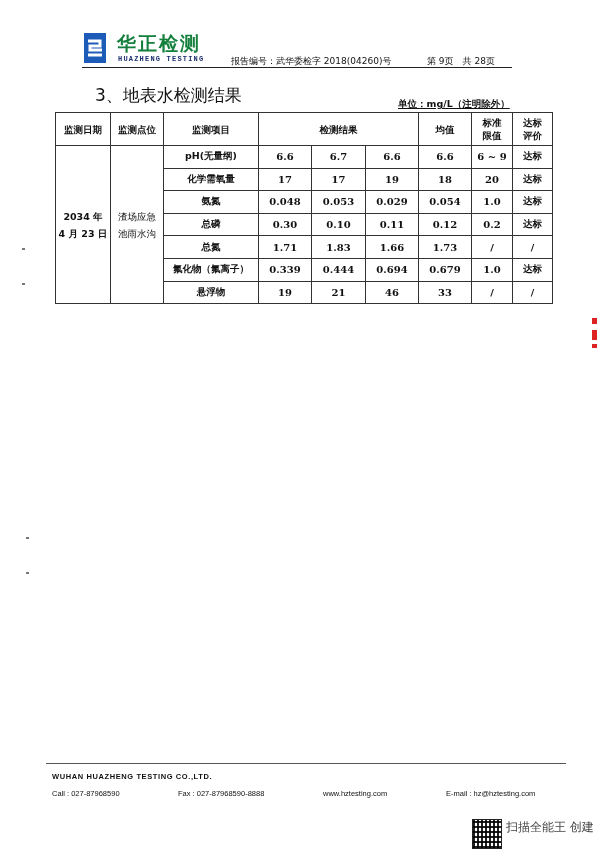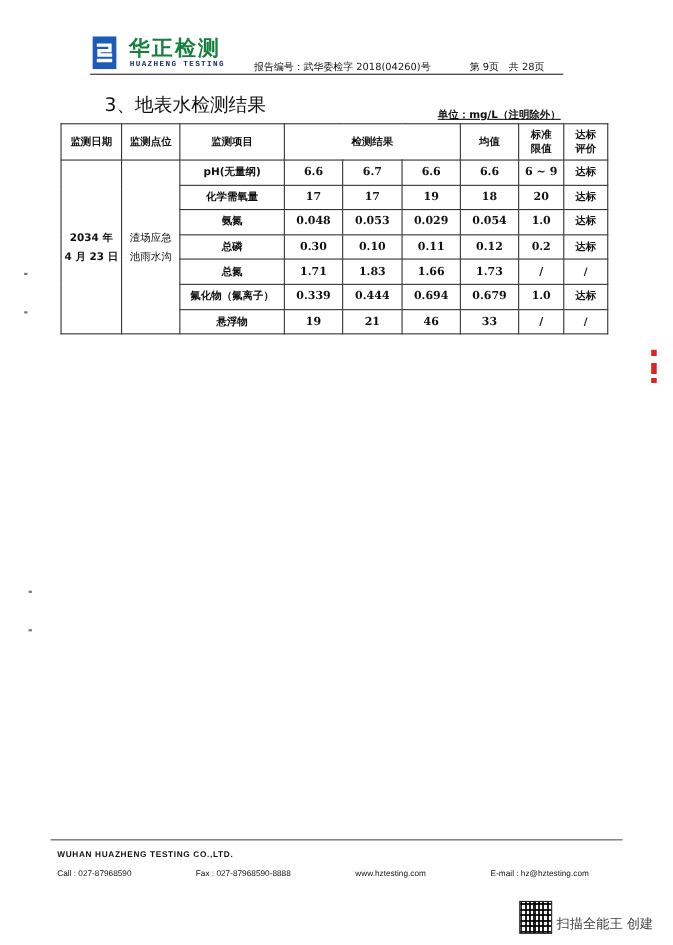--- a/index.html
+++ b/index.html
@@ -18,21 +18,21 @@
   
   table.results { position:absolute; left:55px; top:112px; border-collapse:collapse; font-size:10px; }
   table.results td, table.results th { border:1px solid #333; text-align:center; vertical-align:middle; padding:0; }
   table.results th { font-weight:bold; font-family:"DejaVu Sans", sans-serif; font-size:9.5px; height:32px; line-height:13px; }
   table.results td { height:21.6px; font-weight:bold; }
   td.cn { font-family:"DejaVu Sans", sans-serif; font-size:9.5px; }
   
   .footer-rule { left:46px; top:763px; width:520px; height:0; border-top:1px solid #555; }
   .company { left:52px; top:772px; font-family:"Liberation Sans", sans-serif; font-weight:bold; font-size:7.5px; letter-spacing:0.6px; }
   .contact { top:789px; font-family:"Liberation Sans", sans-serif; font-size:7.5px;text-align:center; }
-  .scan { left:460px; top:819px; display:flex; align-items:flex-end; gap:4px;padding-left:12px; }
+  .scan { left:460px; top:819px; display:flex; align-items:flex-start; gap:4px;padding-left:12px; }
   .qr { width:28px; height:28px; background:
         repeating-linear-gradient(90deg,#222 0 2px,#fff 2px 4px),
         repeating-linear-gradient(0deg,#222 0 2px,#fff 2px 5px);
         background-blend-mode:multiply; border:1px solid #222; }
   .scan-text { font-family:"DejaVu Sans", sans-serif; font-size:12px; color:#444; }
   .red-mark { left:592px; top:318px; width:5px; height:40px; background:
        linear-gradient(#d22 0 6px, transparent 6px 12px, #d22 12px 22px, transparent 22px 26px, #d22 26px 30px, transparent 30px); }
   .dot { width:3px; height:2px; background:#777; }
 </style>
 </head>

